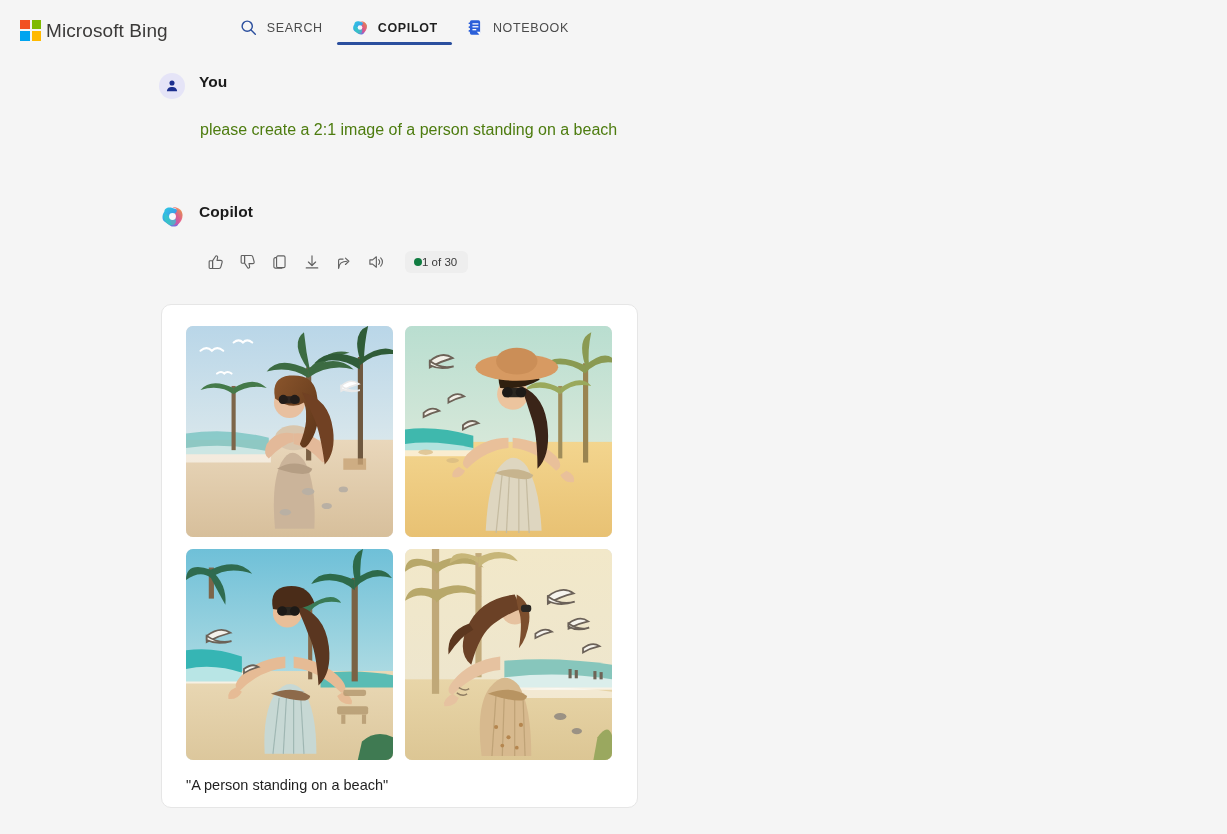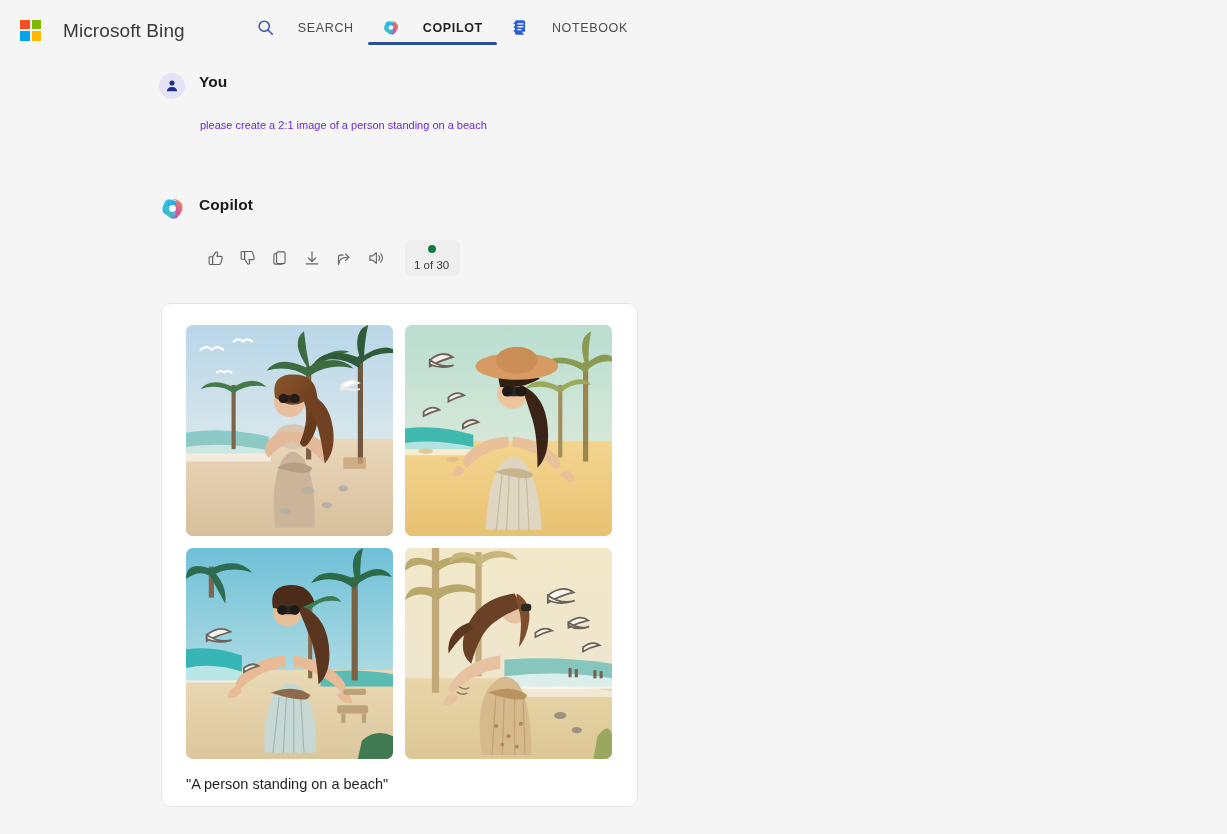--- a/index.html
+++ b/index.html
@@ -17,21 +17,21 @@
     height: 55px;
     display: flex;
     align-items: center;
     padding-left: 20px;
     background: #f5f5f5;
     position: relative;
   }
   .brand {
     display: flex;
     align-items: flex-start;
-    gap: 22px;
+    gap: 5px;
     margin-right: 58px;
     margin-top: 6px;
   }
   .ms-logo {
     width: 21px; height: 21px;
     display: grid;
     grid-template-columns: 1fr 1fr;
     grid-template-rows: 1fr 1fr;
     gap: 2px;
   }
@@ -42,21 +42,21 @@
     letter-spacing: .1px;
   }
   .nav {
     display: flex;
     align-items: stretch;
     height: 55px;
   }
   .nav-tab {
     display: flex;
     align-items: center;
-    gap: 23px;
+    gap: 9px;
     padding: 12px 14px;
     height: 55px;
     cursor: pointer;
     position: relative;
     color: #5e5e5e;
   }
   .nav-tab .lbl {
     font-size: 12.5px;
     letter-spacing: .65px;
     font-weight: 400;
@@ -95,22 +95,22 @@
   }
   .avatar.user { background: #e5e4f7; }
   .author {
     font-size: 15.5px;
     font-weight: 700;
     color: #1b1b1b;
     letter-spacing: .1px;
   }
   .msg-body {
     padding-left: 41px;
-    font-size: 11px;
-    color: #6d28d9;
+    font-size: 16px;
+    color: #4d7c0f;
     line-height: 1.45;
   }
   .user-text { padding-top: 17px; }
   .bot-text { padding-top: 14px; }
 
   
   .actions {
     display: flex;
     align-items: center;
     gap: 0;
@@ -122,26 +122,24 @@
     display: flex;
     align-items: center;
     justify-content: center;
     cursor: pointer;
     border-radius: 4px;
   }
   .badge {
     margin-left: 13px;
     display: flex;
     align-items: center;
-    gap: 6px;
     background: #eeeeee;
     border-radius: 6px;
     padding: 5px 11px 5px 9px;
     cursor: pointer;
-    flex-direction: column;
   }
   .dot { width: 8px; height: 8px; border-radius: 50%; background: #107c41; }
   .badge .txt { font-size: 11.5px; color: #3a3a3a; }
 
   
   .card {
     margin-top: 27px;
     margin-left: 2px;
     width: 477px;
     background: #ffffff;

